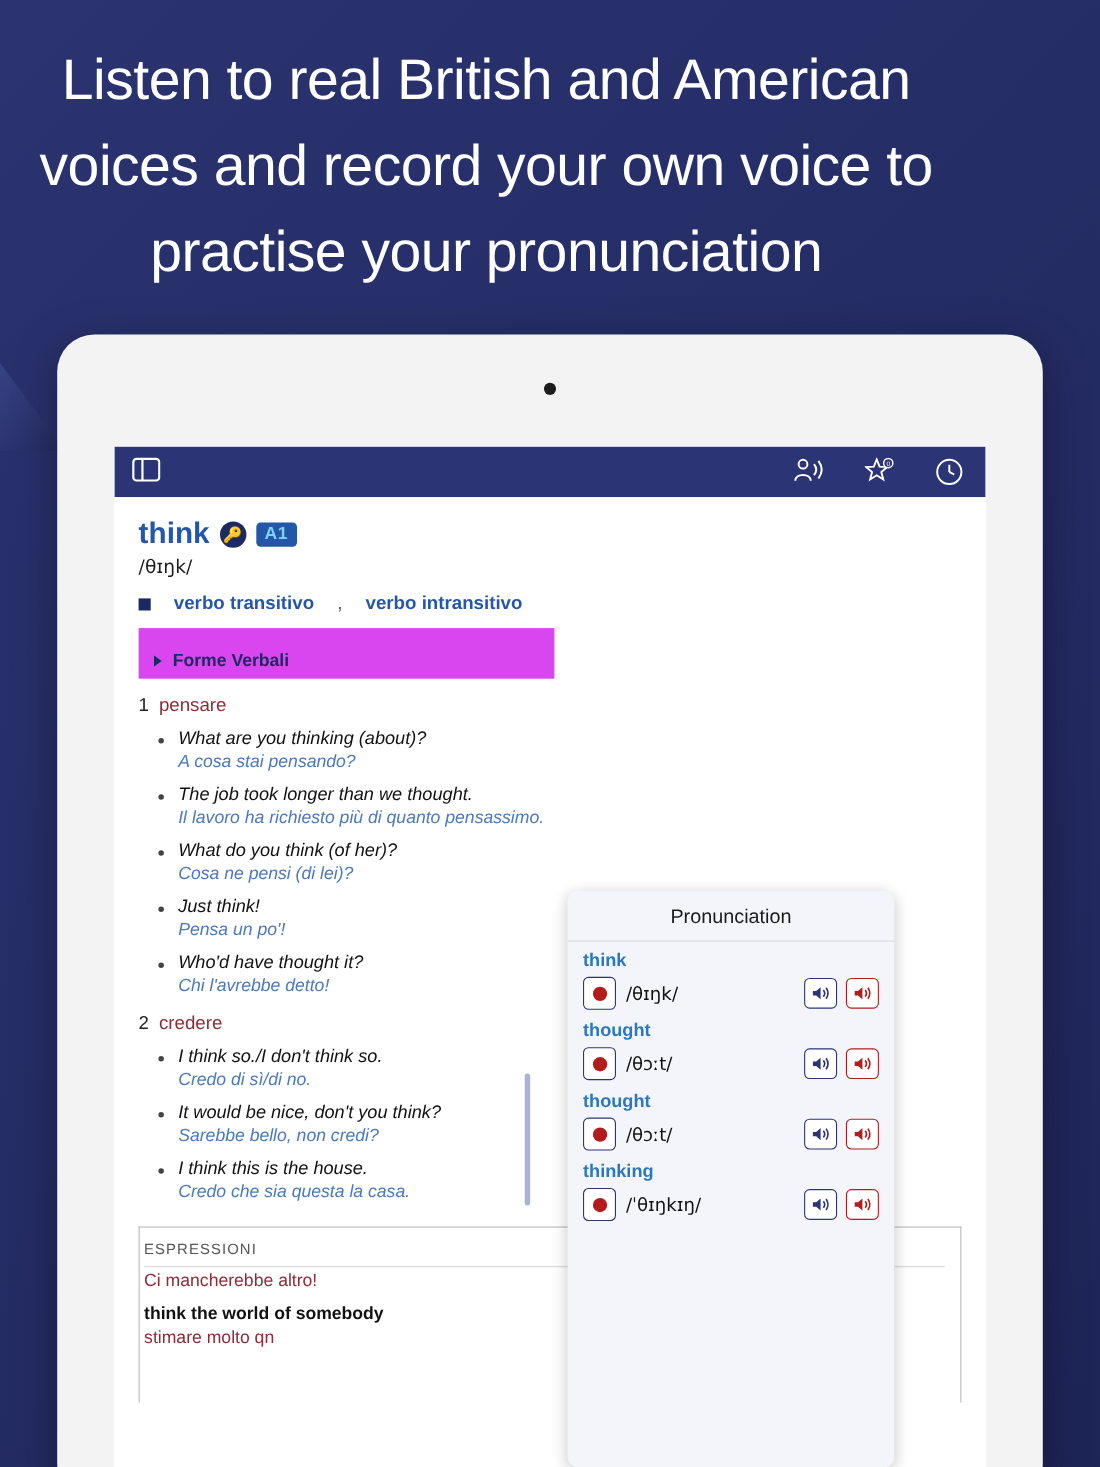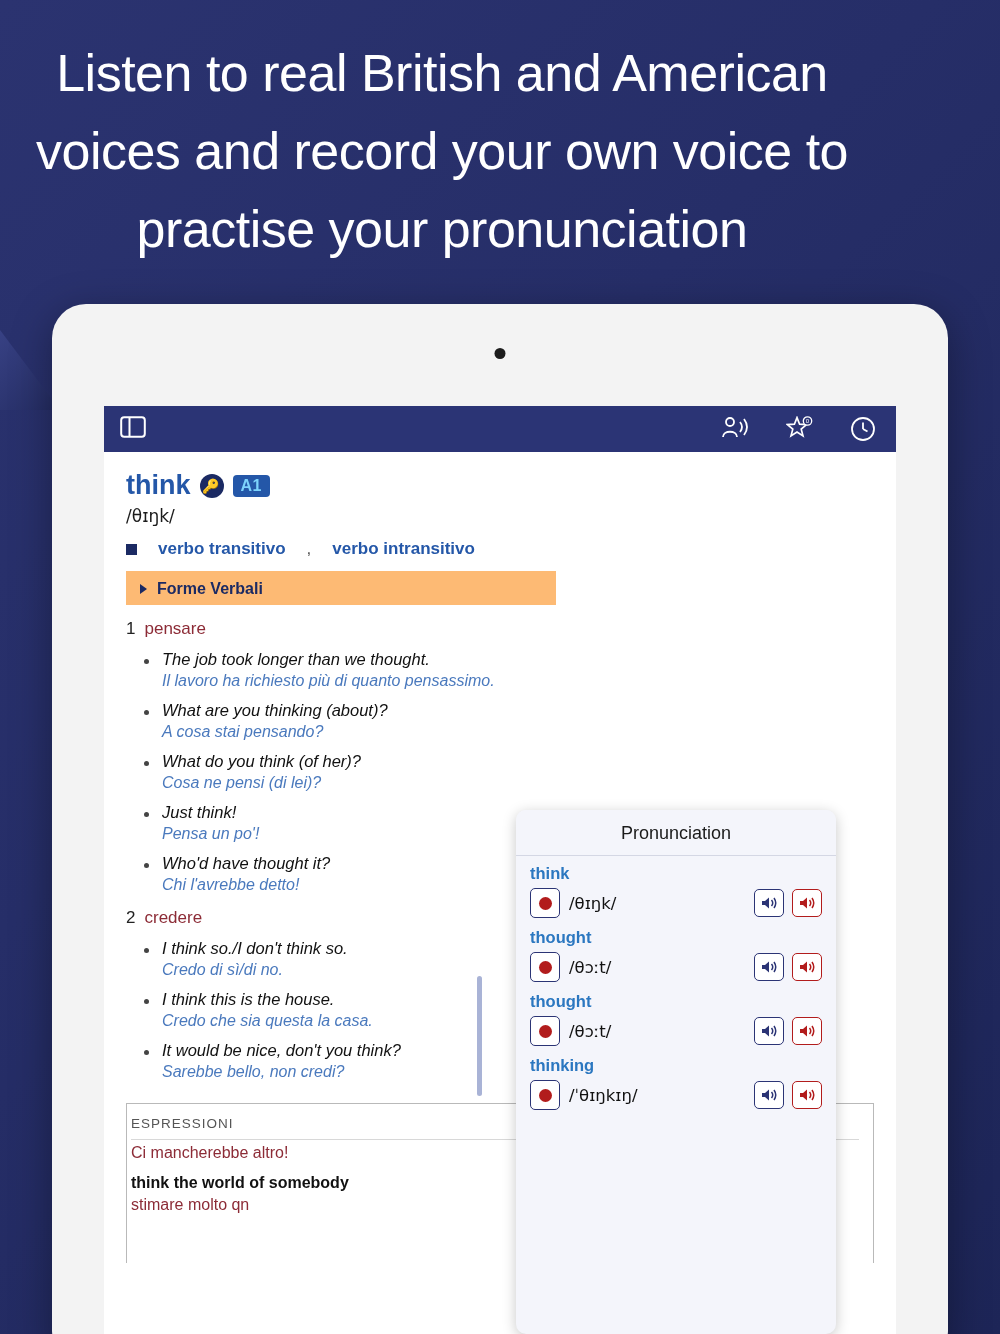--- a/index.html
+++ b/index.html
@@ -160,26 +160,26 @@
     height: 11px;
     background: #1b2a63;
     display: inline-block;
   }
   .pos-comma {
     color: #555;
     font-weight: normal;
   }
   .forme {
     margin-top: 12px;
-    background: #fdba74;
+    background: #d946ef;
     color: #1b2a63;
     font-weight: bold;
     font-size: 16px;
-    padding: 9px 10px 7px 14px;
-    width: 430px;
+    padding: 21px 10px 7px 14px;
+    width: 378px;
     box-sizing: border-box;
     display: flex;
     align-items: center;
     gap: 10px;
   }
   .tri {
     width: 0; height: 0;
     border-left: 7px solid #1b2a63;
     border-top: 5px solid transparent;
     border-bottom: 5px solid transparent;
@@ -247,21 +247,21 @@
   .expr-it {
     font-size: 16px;
     color: #8c2b36;
     margin-top: 4px;
   }
   
   .pron {
     position: absolute;
     left: 412px;
     top: 404px;
-    width: 320px;
+    width: 297px;
     height: 524px;
     background: #f4f5fb;
     border-radius: 10px;
     box-shadow: 0 3px 14px rgba(0,0,0,0.22);
     overflow: hidden;
   }
   .pron-title {
     text-align: center;
     font-size: 18px;
     color: #1b1b1b;
@@ -408,26 +408,26 @@
           <span class="tri"></span>
           <span>Forme Verbali</span>
         </div>
 
         <div class="sense">
           <span class="num">1</span>
           <span>pensare</span>
         </div>
         <ul class="ex">
           <li>
+            <div class="en">What are you thinking (about)?</div>
+            <div class="it">A cosa stai pensando?</div>
+          </li>
+          <li>
             <div class="en">The job took longer than we thought.</div>
             <div class="it">Il lavoro ha richiesto più di quanto pensassimo.</div>
-          </li>
-          <li>
-            <div class="en">What are you thinking (about)?</div>
-            <div class="it">A cosa stai pensando?</div>
           </li>
           <li>
             <div class="en">What do you think (of her)?</div>
             <div class="it">Cosa ne pensi (di lei)?</div>
           </li>
           <li>
             <div class="en">Just think!</div>
             <div class="it">Pensa un po'!</div>
           </li>
           <li>
@@ -439,26 +439,26 @@
         <div class="sense">
           <span class="num">2</span>
           <span>credere</span>
         </div>
         <ul class="ex">
           <li>
             <div class="en">I think so./I don't think so.</div>
             <div class="it">Credo di sì/di no.</div>
           </li>
           <li>
+            <div class="en">It would be nice, don't you think?</div>
+            <div class="it">Sarebbe bello, non credi?</div>
+          </li>
+          <li>
             <div class="en">I think this is the house.</div>
             <div class="it">Credo che sia questa la casa.</div>
-          </li>
-          <li>
-            <div class="en">It would be nice, don't you think?</div>
-            <div class="it">Sarebbe bello, non credi?</div>
           </li>
         </ul>
       </div>
 
       <div class="espressioni-box">
         <div class="espressioni-title">ESPRESSIONI</div>
         <div class="expr-it">Ci mancherebbe altro!</div>
         <div class="expr-en">think the world of somebody</div>
         <div class="expr-it">stimare molto qn</div>
       </div>

